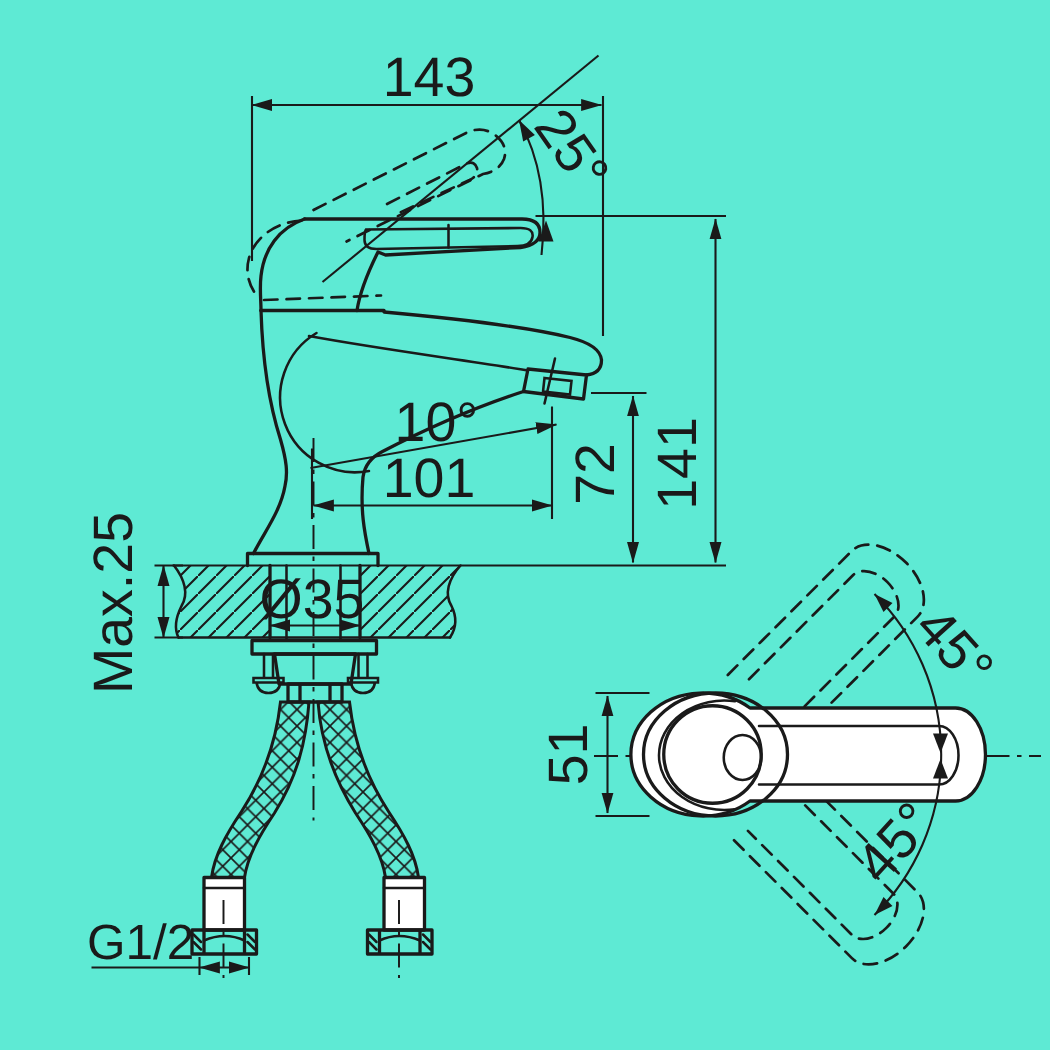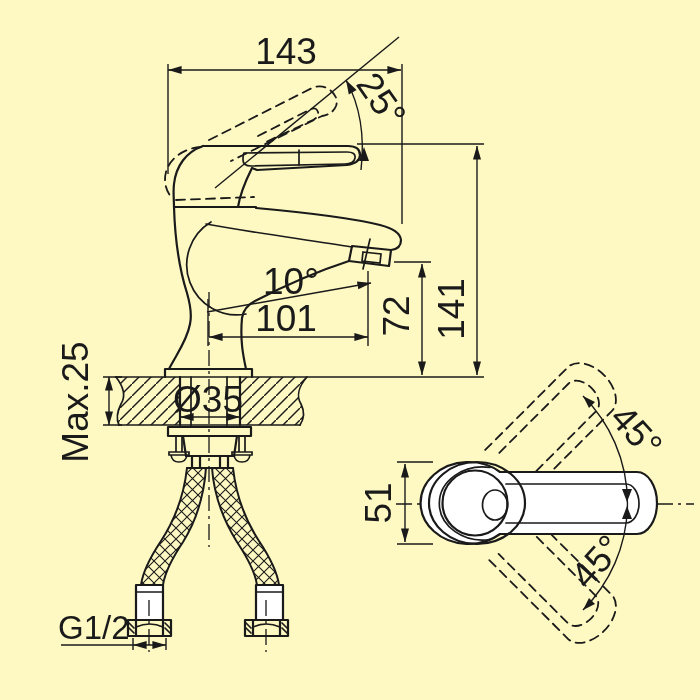--- a/index.html
+++ b/index.html
@@ -1,16 +1,16 @@
 <!DOCTYPE html>
 <html><head>
 <meta charset="utf-8">
 <style>
   html,body{margin:0;padding:0;background:#f4f4f4;}
-  .page{width:700px;height:700px;background:#fef9c3;margin:0 auto;position:relative;overflow:hidden;}
+  .page{width:700px;height:700px;background:#5eead4;margin:0 auto;position:relative;overflow:hidden;}
   svg{display:block;}
   text{font-family:"Liberation Sans","DejaVu Sans",sans-serif;fill:#1a1a1a;}
   .dimtxt{font-size:37px;}
   .dimtxt-sm{font-size:33px;}
   
   .obj{stroke:#1a1a1a;stroke-width:2.2;fill:none;stroke-linecap:round;stroke-linejoin:round;}
   .obj-thin{stroke:#1a1a1a;stroke-width:1.7;fill:none;stroke-linecap:round;}
   .dash{stroke:#1a1a1a;stroke-width:1.8;fill:none;stroke-dasharray:9 6;stroke-linecap:round;}
   .cline{stroke:#1a1a1a;stroke-width:1.3;fill:none;stroke-dasharray:16 5 3 5;}
   .dim{stroke:#1a1a1a;stroke-width:1.4;fill:none;}

